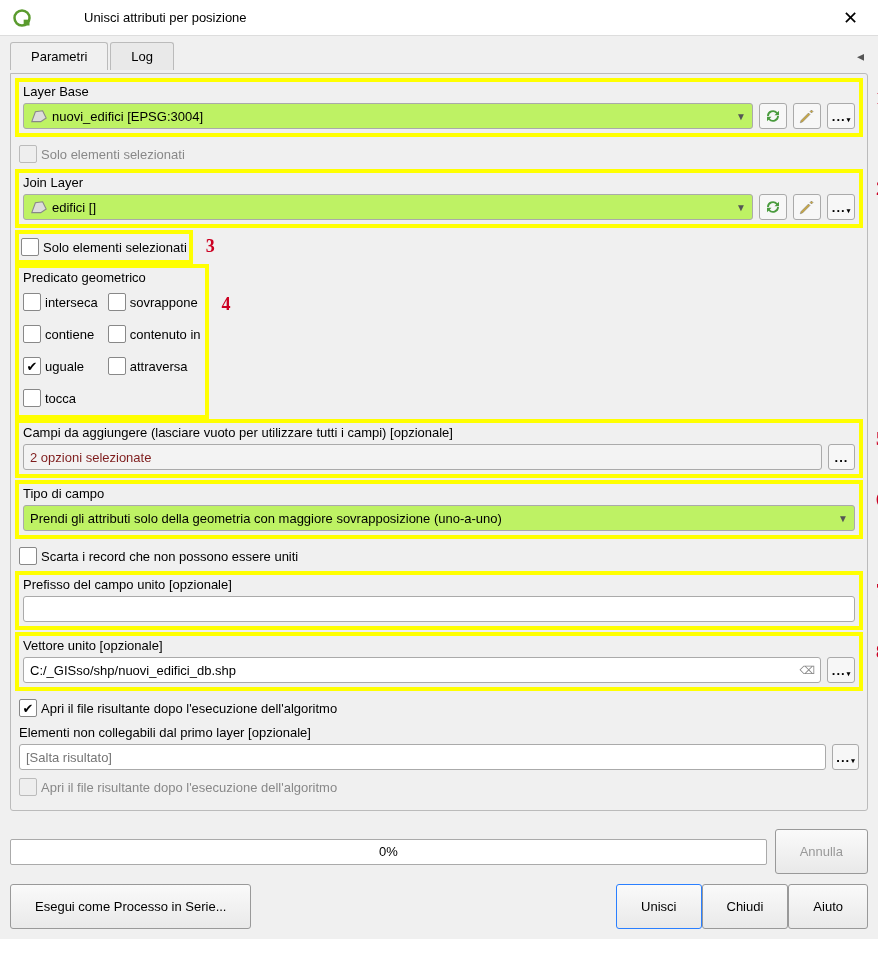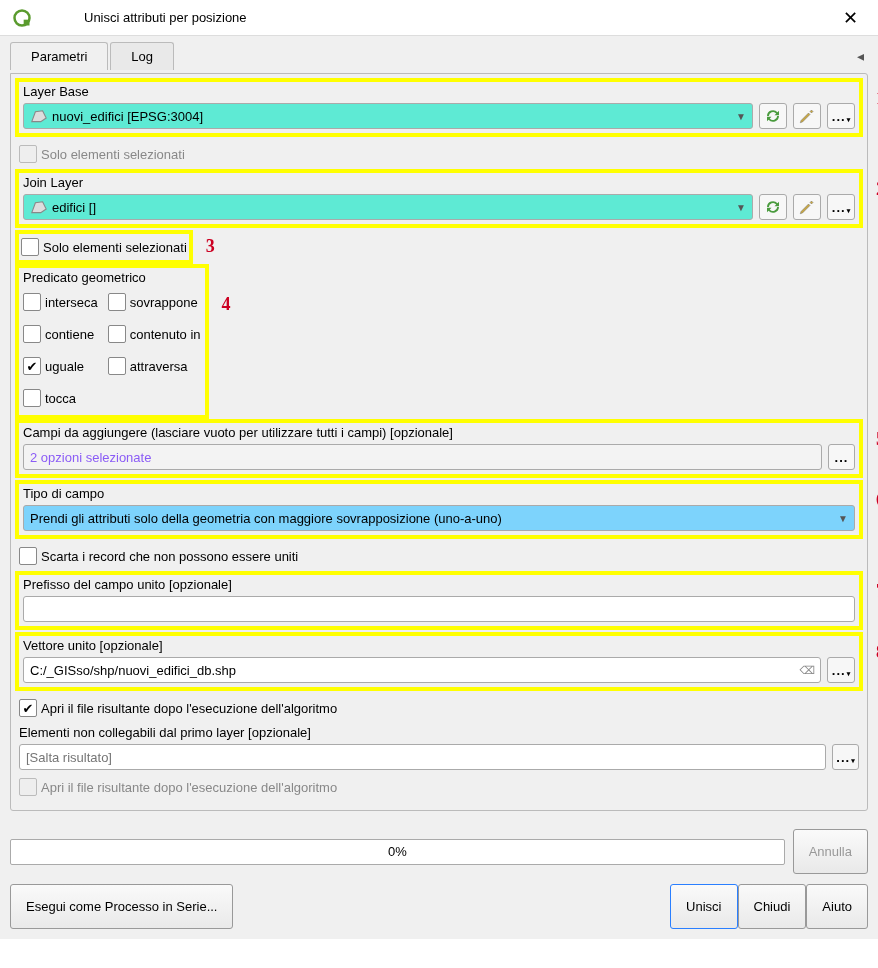--- a/index.html
+++ b/index.html
@@ -18,51 +18,51 @@
   .tabs-spacer { flex: 1; }
   .collapse-arrow { font-size: 14px; color: #555; padding: 0 4px; cursor: pointer; }
   .tab-panel { background: #f0f0f0; border: 1px solid #bbb; padding: 4px 4px 8px 4px; margin-top:-1px; border-radius: 0 3px 3px 3px; }
   
   .group { border: 4px solid #ffff00; padding: 2px 4px 4px 4px; margin-bottom: 2px; position: relative; }
   .group-num { position: absolute; right: -26px; top: 6px; color: #cc0022; font-family: Georgia, serif; font-size: 18px; font-weight: bold; }
   .group-label { font-size: 13px; margin-bottom: 4px; }
   .no-border { border: none; padding: 2px 4px; }
   
   .row { display: flex; align-items: center; gap: 6px; }
-  .layer-select { flex: 1; display: flex; align-items: center; height: 26px; background: #5eead4; border: 1px solid #aaa; border-radius: 3px; padding: 0 6px; }
+  .layer-select { flex: 1; display: flex; align-items: center; height: 26px; background: #bef264; border: 1px solid #aaa; border-radius: 3px; padding: 0 6px; }
   .layer-select .poly-icon { width: 18px; height: 14px; margin-right: 4px; }
   .layer-select .caret { margin-left: auto; font-size: 10px; color: #555; }
   
   .icon-btn { width: 28px; height: 26px; display: flex; align-items: center; justify-content: center; background: #f7f7f7; border: 1px solid #aaa; border-radius: 3px; cursor: pointer; }
   .icon-btn svg { width: 18px; height: 18px; }
   .dots-btn { width: 28px; height: 26px; display: flex; align-items: center; justify-content: center; background: #f7f7f7; border: 1px solid #aaa; border-radius: 3px; cursor: pointer; font-weight: bold; letter-spacing: 1px; position: relative; }
   .dots-btn .mini-arrow { font-size: 7px; position: relative; top: 4px; left: 1px; }
   
   .checkbox { display: inline-flex; align-items: center; width: 18px; height: 18px; border: 1px solid #888; background: #fff; border-radius: 2px; justify-content: center; font-size: 13px; cursor: pointer; flex-shrink: 0; }
   .checkbox.disabled { background: #eee; border-color: #bbb; cursor: default; }
   .check-label { margin-left: 4px; }
   .check-label.disabled { color: #888; }
   .check-row { display: flex; align-items: center; margin: 4px 0; }
   
   .inline-box { display: inline-block; border: 4px solid #ffff00; padding: 2px 2px; position: relative; }
   
   .pred-section { border: 4px solid #ffff00; display: inline-block; padding: 0 4px 4px 4px; position: relative; }
   .pred-grid { display: grid; grid-template-columns: auto auto; gap: 6px 10px; margin-top: 4px; }
   
   .text-input { width: 100%; height: 26px; border: 1px solid #aaa; border-radius: 3px; padding: 0 6px; font-size: 13px; font-family: inherit; background: #fff; }
-  .text-input.ro { background: #f3f3f3; color: #8b5cf6; }
+  .text-input.ro { background: #f3f3f3; color: #7f1d1d; }
   .text-input.placeholder { color: #777; }
   
-  .select-full { width: 100%; height: 26px; border: 1px solid #aaa; border-radius: 3px; padding: 0 6px; background: #7dd3fc; display: flex; align-items: center; }
+  .select-full { width: 100%; height: 26px; border: 1px solid #aaa; border-radius: 3px; padding: 0 6px; background: #bef264; display: flex; align-items: center; }
   .select-full .caret { margin-left: auto; font-size: 10px; color: #555; }
   
   .progress-row { display: flex; align-items: center; gap: 8px; margin: 18px 0 10px 0; }
   .progress { flex: 1; height: 26px; border: 1px solid #aaa; background: #fff; display: flex; align-items: center; justify-content: center; border-radius: 2px; }
   
-  .btn { height: 45px; padding: 0 15px; border: 1px solid #999; border-radius: 3px; background: linear-gradient(#fafafa,#e9e9e9); cursor: pointer; font-size: 13px; }
+  .btn { height: 45px; padding: 0 24px; border: 1px solid #999; border-radius: 3px; background: linear-gradient(#fafafa,#e9e9e9); cursor: pointer; font-size: 13px; }
   .btn.disabled { color: #999; cursor: default; }
   .btn.primary { border: 1.5px solid #2a7fff; }
   
   .bottom-row { display: flex; align-items: center; gap: 0; }
   .bottom-row .spacer { flex: 1; }
   
   .input-with-clear { position: relative; flex:1; }
   .input-with-clear .clear { position: absolute; right: 6px; top: 50%; transform: translateY(-50%); font-size: 11px; color: #888; cursor: pointer; }
   
   .section-pad { padding: 2px 4px; }

